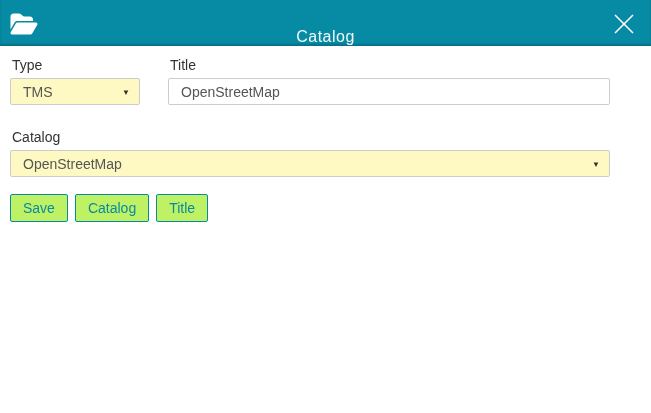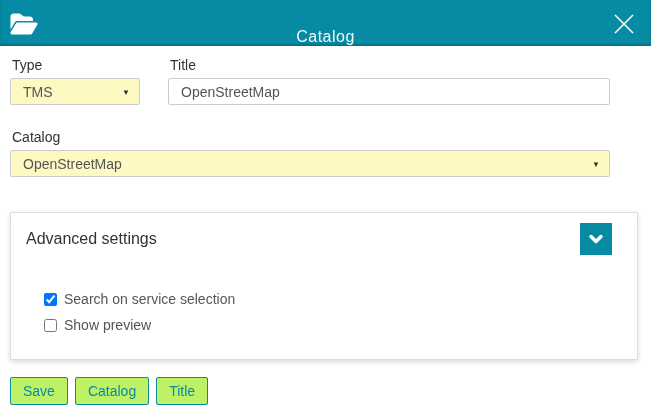--- a/index.html
+++ b/index.html
@@ -201,42 +201,20 @@
   </div>
 
   <div class="field provider-row">
     <span class="field-label">Catalog</span>
     <div class="select-box">
       <span>OpenStreetMap</span>
       <span class="select-arrow">▼</span>
     </div>
   </div>
 
-  <div class="adv-panel">
-    <div class="adv-header">
-      <span class="adv-title">Advanced settings</span>
-      <button class="adv-toggle">
-        <svg viewBox="0 0 16 16">
-          <polyline points="3,5.5 8,10.5 13,5.5"></polyline>
-        </svg>
-      </button>
-    </div>
-    <div class="adv-body">
-
-        <label class="opt">
-          <input type="checkbox" checked="" style="">
-          <span class="opt-label">Search on service selection</span>
-        </label>
-
-        <label class="opt">
-          <input type="checkbox" style="">
-          <span class="opt-label">Show preview</span>
-        </label>
-      </div>
-  </div>
 
   <div class="footer">
     <button class="btn">Save</button>
     <button class="btn">Catalog</button>
     <button class="btn">Title</button>
   </div>
 
 </div>
 
 </body></html>

